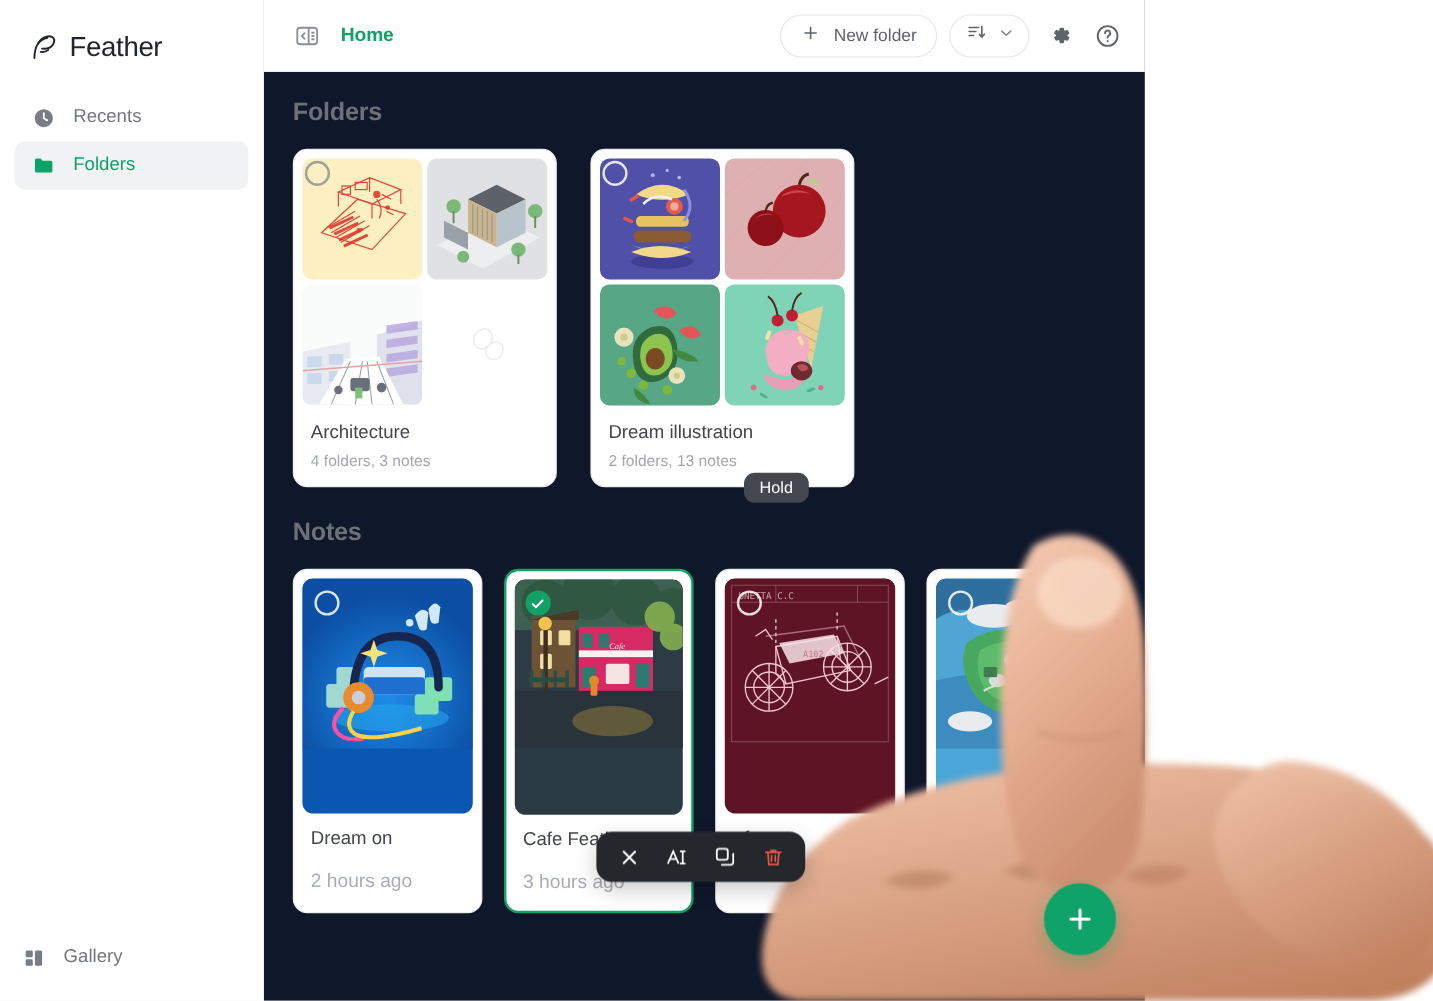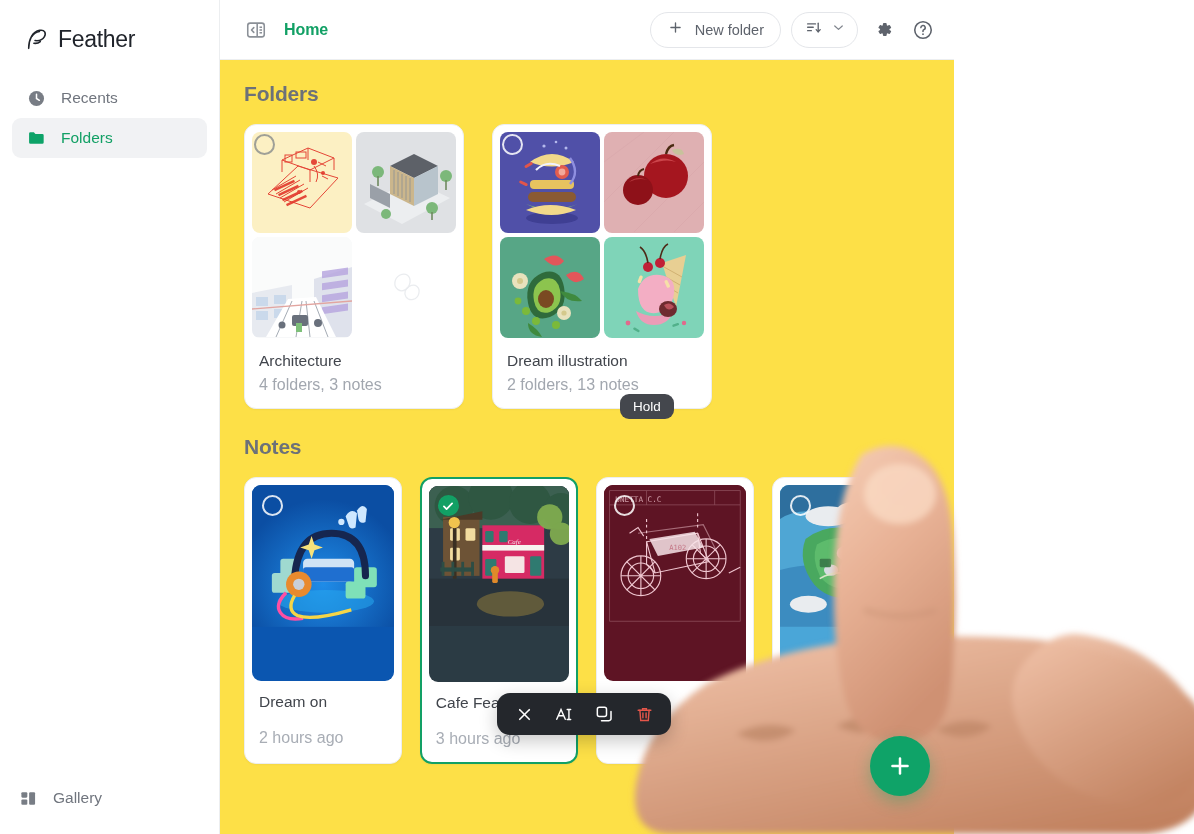--- a/index.html
+++ b/index.html
@@ -30,21 +30,21 @@
     cursor: pointer;
   }
   .nav-item .nav-ico { width: 21px; height: 21px; flex: 0 0 21px; display: flex; align-items: center; justify-content: center; }
   .nav-item .nav-label { font-size: 15.5px; color: #70757e; }
   .nav-item.active { background: #f1f2f4; }
   .nav-item.active .nav-label { color: #12a065; font-weight: 500; }
 
   .nav-bottom { margin-top: auto; padding: 0 12px 16px 4px; }
 
   
-  .main { flex: 1 1 auto; display: flex; flex-direction: column; min-width: 0; background: #fde047; position: relative; }
+  .main { flex: 1 1 auto; display: flex; flex-direction: column; min-width: 0; background: #0f172a; position: relative; }
 
   .topbar {
     height: 60px; flex: 0 0 60px;
     background: #ffffff;
     border-bottom: 1px solid #eceef0;
     display: flex; align-items: center;
     padding: 0 16px 0 24px;
   }
   .topbar-left { display: flex; align-items: center; gap: 16px; }
   .collapse-btn { width: 24px; height: 24px; cursor: pointer; display: flex; align-items: center; justify-content: center; }
@@ -71,21 +71,21 @@
     box-shadow: 0 1px 2px rgba(16,24,40,.04);
   }
   .thumb-grid {
     display: grid; grid-template-columns: 1fr 1fr; grid-template-rows: 1fr 1fr;
     gap: 4px; padding: 7px 7px 4px 7px; position: relative;
   }
   .thumb { width: 100%; height: 101px; border-radius: 8px; position: relative; overflow: hidden; }
   .thumb.empty { background: #ffffff; display: flex; align-items: center; justify-content: center; }
   .folder-meta { padding: 10px 14px 14px 14px; }
   .folder-name { font-size: 15.5px; color: #41454c; margin-bottom: 6px; }
-  .folder-sub { font-size: 16px; color: #a2a7af; }
+  .folder-sub { font-size: 13px; color: #a2a7af; }
 
   .select-circle {
     position: absolute; top: 9px; left: 9px; width: 21px; height: 21px;
     border-radius: 50%; border: 2px solid rgba(255,255,255,.85);
     z-index: 5; cursor: pointer;
   }
   .select-circle.dark { border-color: rgba(120,125,133,.7); }
   .select-circle.checked {
     background: #12a065; border-color: #12a065;
     display: flex; align-items: center; justify-content: center;

